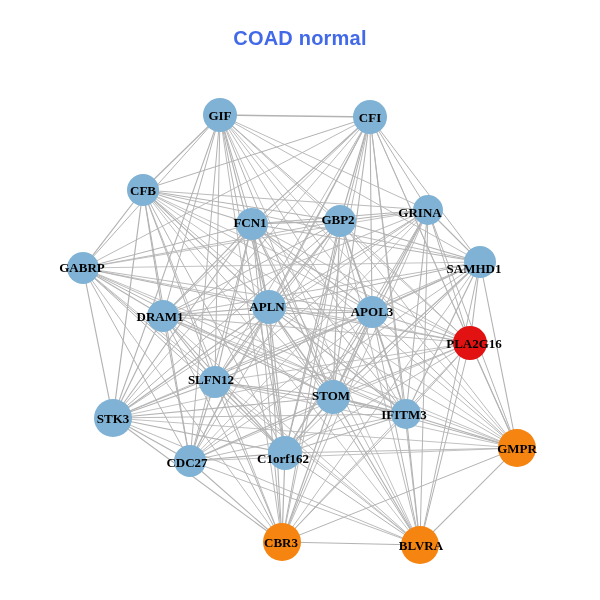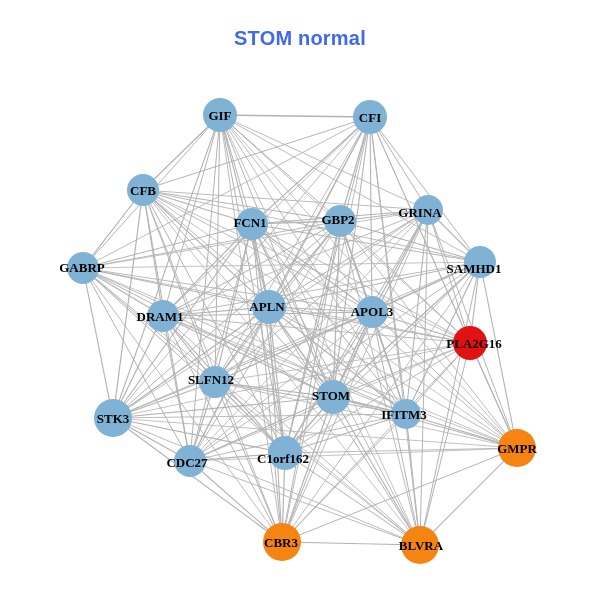--- a/index.html
+++ b/index.html
@@ -53,21 +53,21 @@
     font-weight: bold;
     font-size: 13px;
     fill: #000000;
     paint-order: stroke;
   }
 </style>
 </head>
 <body>
 
 <div id="figure">
-  <div id="plot-title">STOM normal</div>
+  <div id="plot-title">COAD normal</div>
   <svg id="network-svg" viewBox="0 0 600 600">
     <g id="edge-layer">
         <line x1="220" y1="115" x2="370" y2="117" class="edge" stroke="#b3b3b3" stroke-width="1.4"></line>
         <line x1="220" y1="115" x2="143" y2="190" class="edge" stroke="#b3b3b3" stroke-width="1.2"></line>
         <line x1="220" y1="115" x2="252" y2="224" class="edge" stroke="#b3b3b3" stroke-width="1"></line>
         <line x1="220" y1="115" x2="340" y2="221" class="edge" stroke="#b3b3b3" stroke-width="1"></line>
         <line x1="220" y1="115" x2="428" y2="210" class="edge" stroke="#b3b3b3" stroke-width="0.9"></line>
         <line x1="220" y1="115" x2="83" y2="268" class="edge" stroke="#b3b3b3" stroke-width="1"></line>
         <line x1="220" y1="115" x2="480" y2="262" class="edge" stroke="#b3b3b3" stroke-width="0.9"></line>
         <line x1="220" y1="115" x2="163" y2="316" class="edge" stroke="#b3b3b3" stroke-width="1"></line>

